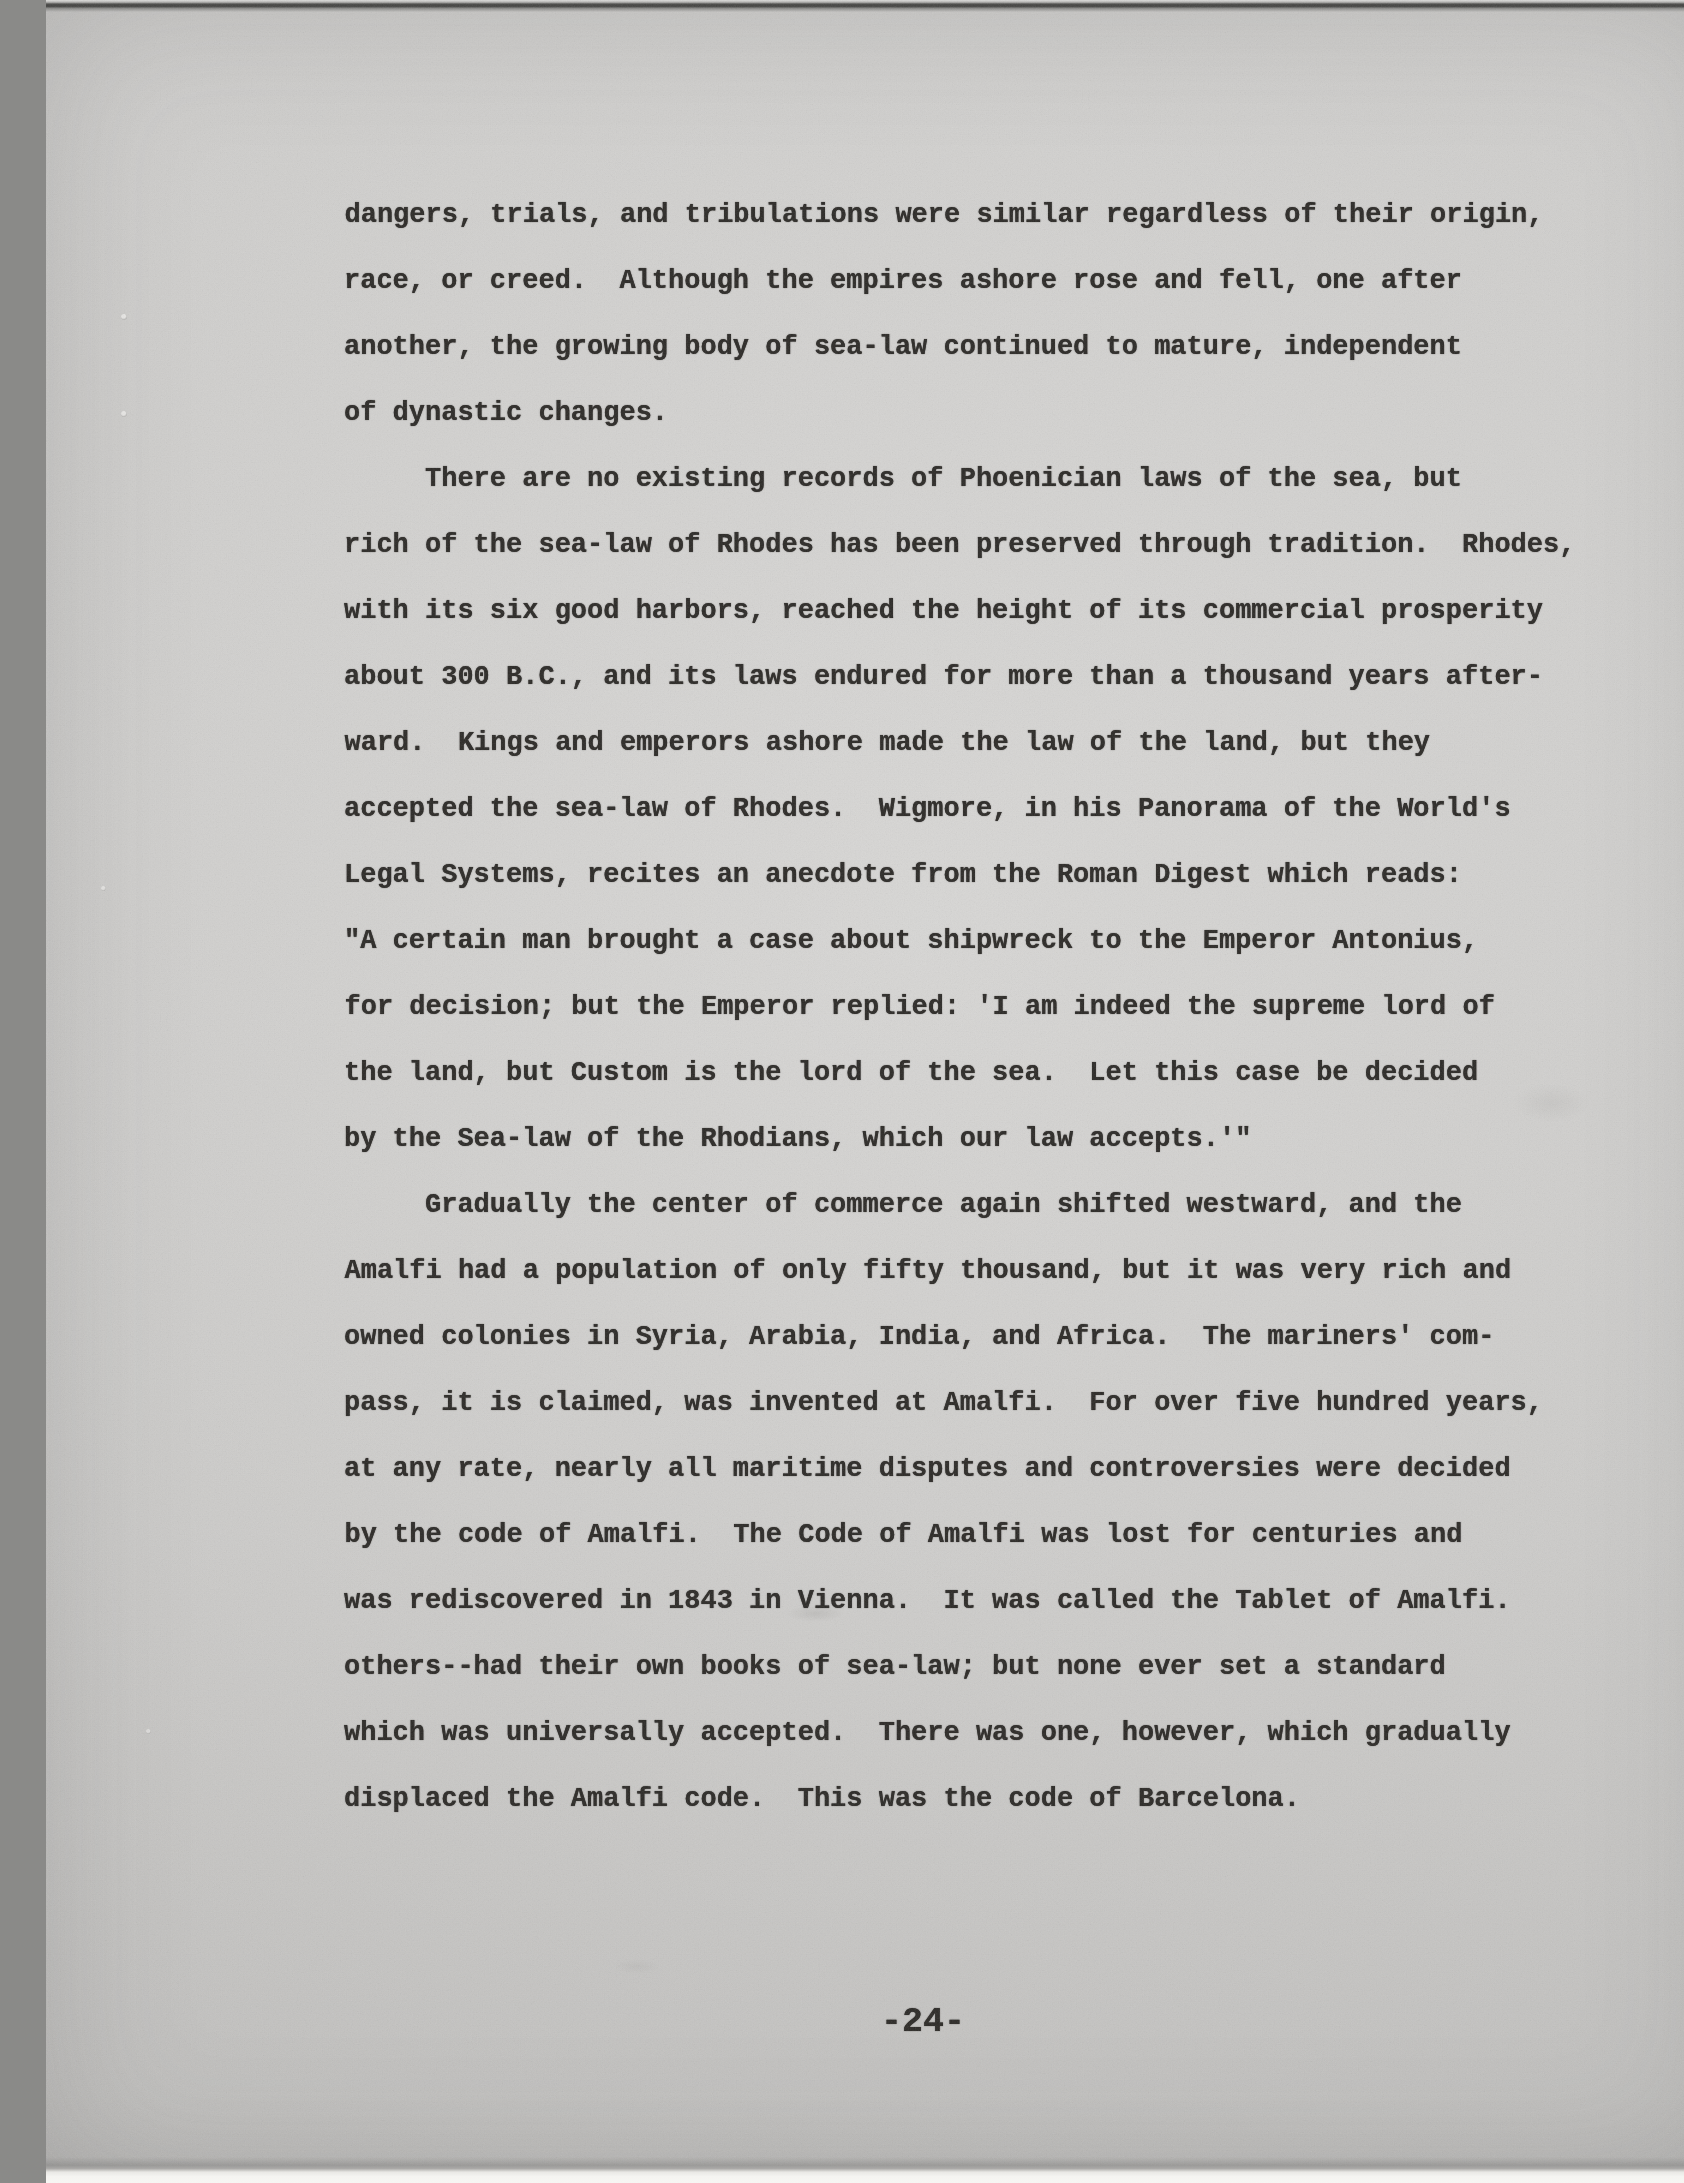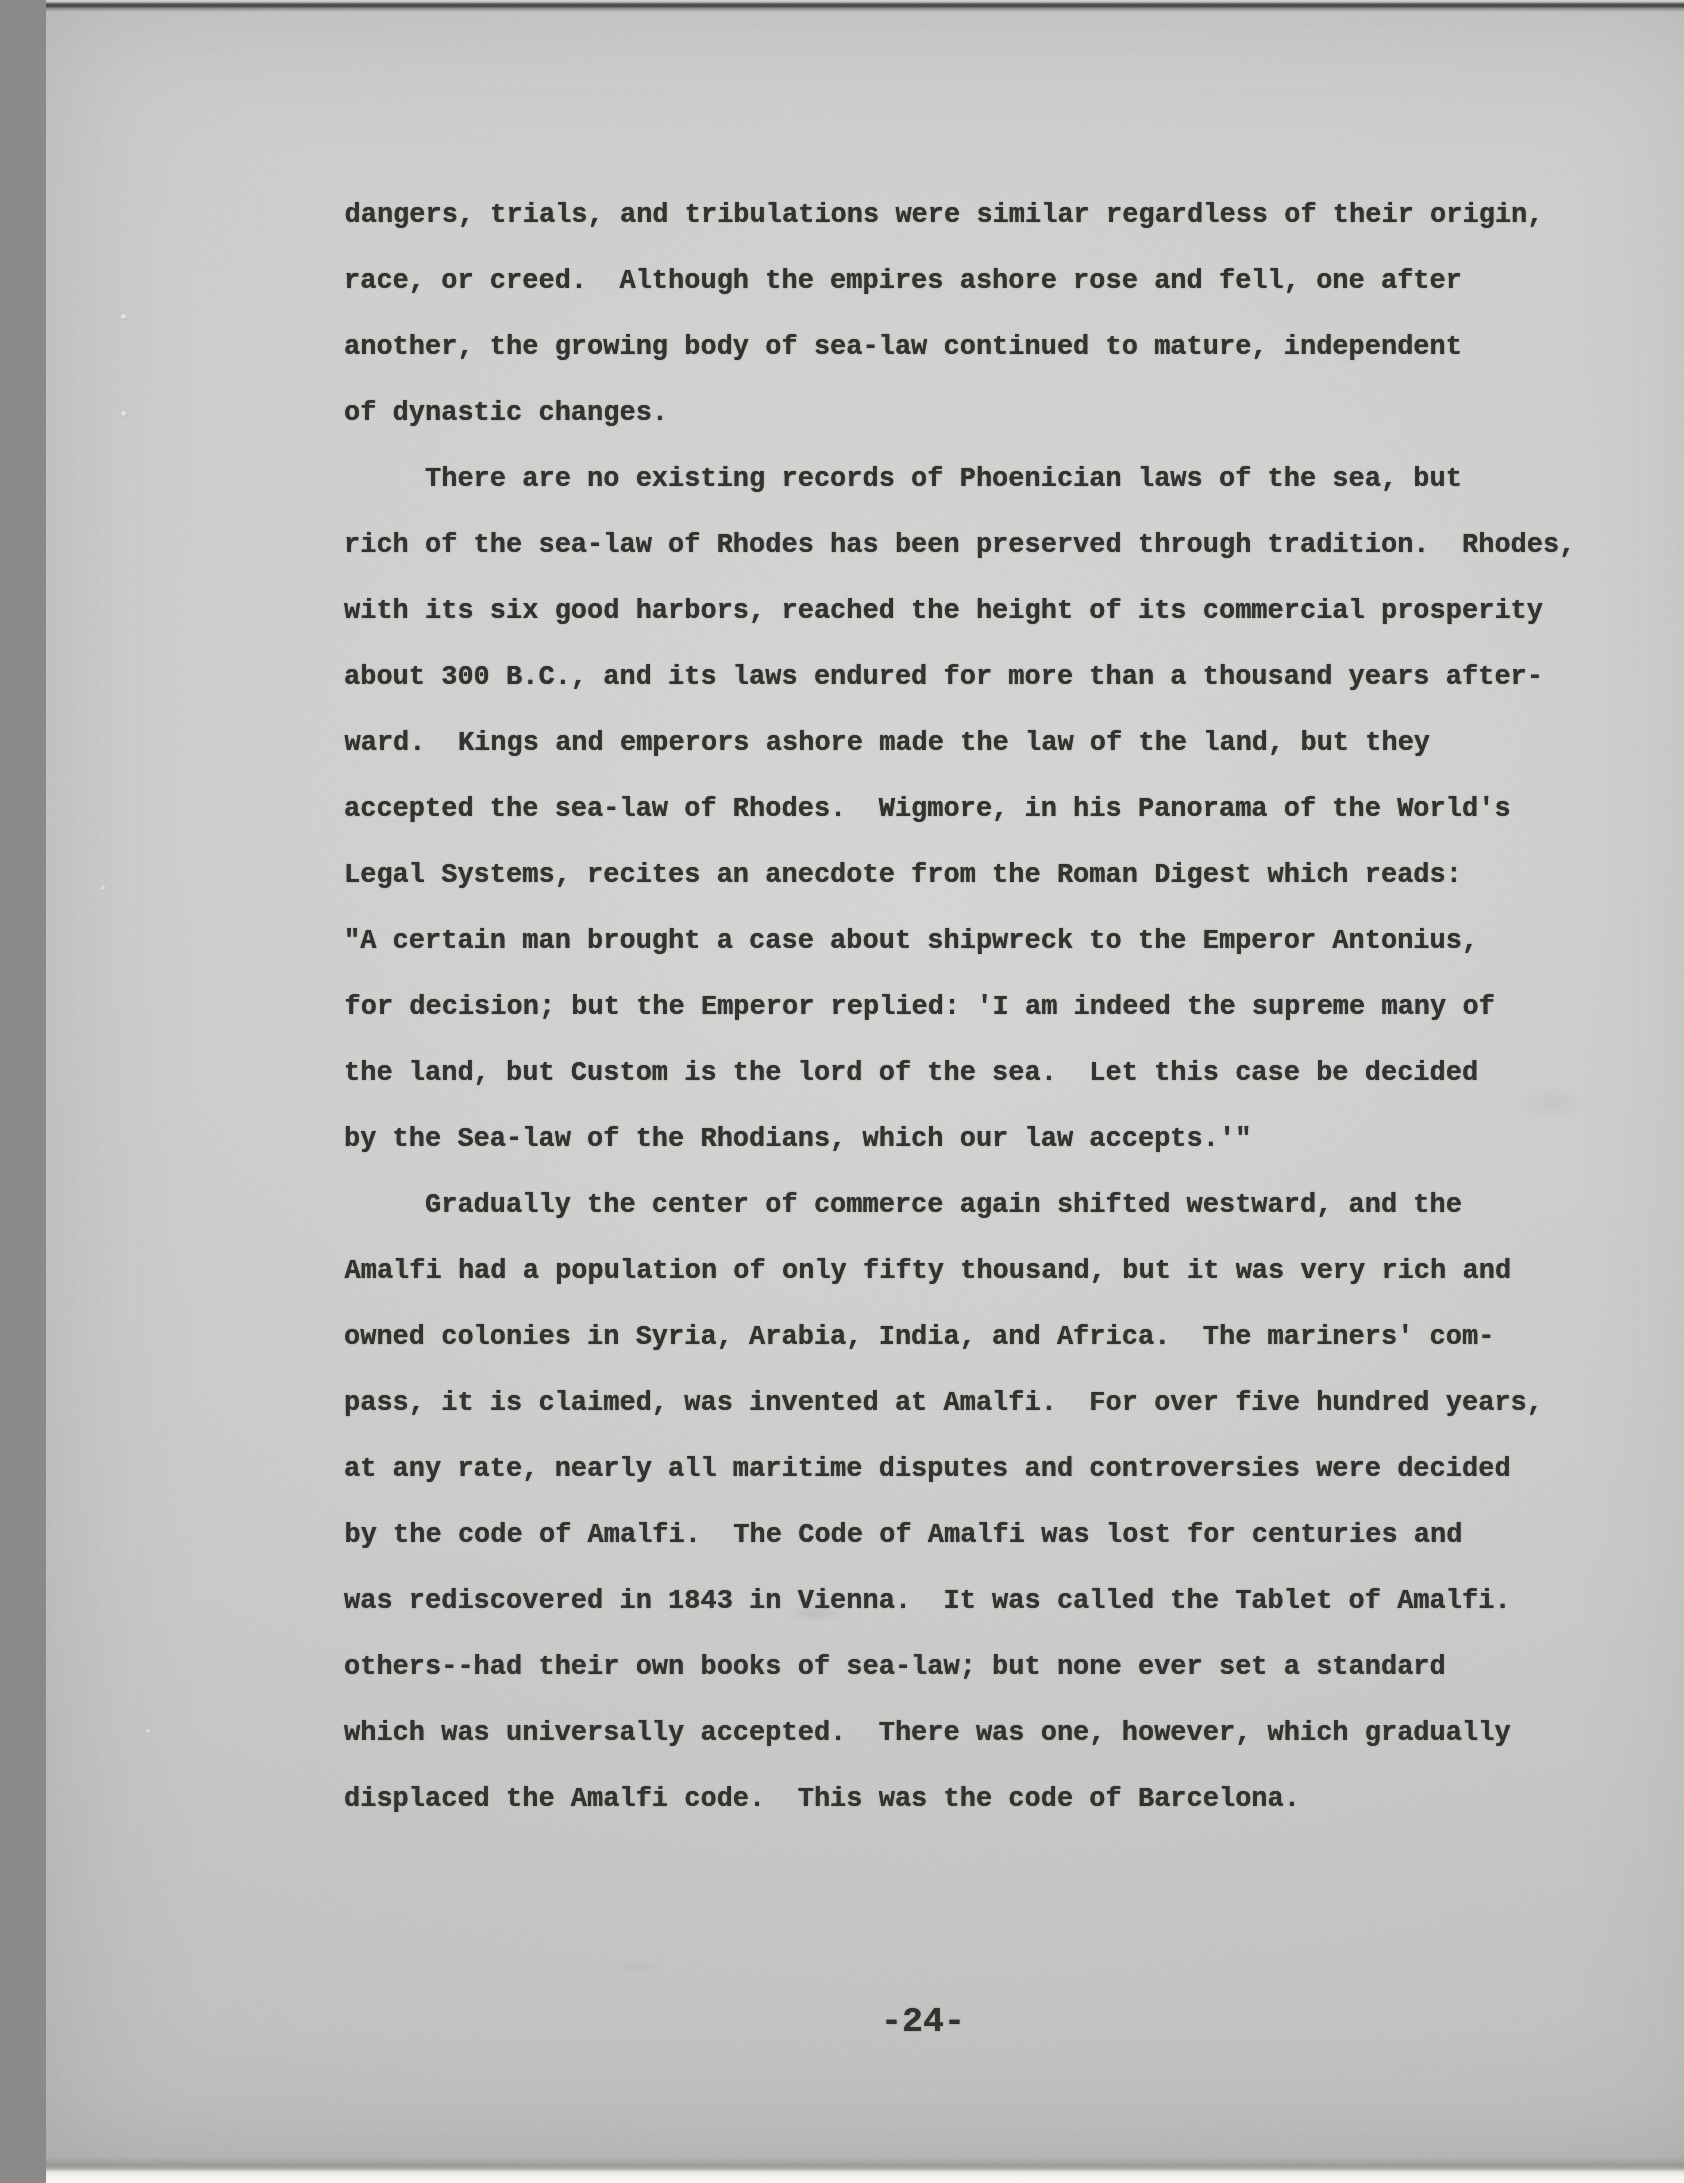--- a/index.html
+++ b/index.html
@@ -112,21 +112,21 @@
       <div class="line">another, the growing body of sea-law continued to mature, independent</div>
       <div class="line">of dynastic changes.</div>
       <div class="line">     There are no existing records of Phoenician laws of the sea, but</div>
       <div class="line">rich of the sea-law of Rhodes has been preserved through tradition.  Rhodes,</div>
       <div class="line">with its six good harbors, reached the height of its commercial prosperity</div>
       <div class="line">about 300 B.C., and its laws endured for more than a thousand years after-</div>
       <div class="line">ward.  Kings and emperors ashore made the law of the land, but they</div>
       <div class="line">accepted the sea-law of Rhodes.  Wigmore, in his Panorama of the World's</div>
       <div class="line">Legal Systems, recites an anecdote from the Roman Digest which reads:</div>
       <div class="line">"A certain man brought a case about shipwreck to the Emperor Antonius,</div>
-      <div class="line">for decision; but the Emperor replied: 'I am indeed the supreme many of</div>
+      <div class="line">for decision; but the Emperor replied: 'I am indeed the supreme lord of</div>
       <div class="line">the land, but Custom is the lord of the sea.  Let this case be decided</div>
       <div class="line">by the Sea-law of the Rhodians, which our law accepts.'"</div>
       <div class="line">     Gradually the center of commerce again shifted westward, and the</div>
       <div class="line">Amalfi had a population of only fifty thousand, but it was very rich and</div>
       <div class="line">owned colonies in Syria, Arabia, India, and Africa.  The mariners' com-</div>
       <div class="line">pass, it is claimed, was invented at Amalfi.  For over five hundred years,</div>
       <div class="line">at any rate, nearly all maritime disputes and controversies were decided</div>
       <div class="line">by the code of Amalfi.  The Code of Amalfi was lost for centuries and</div>
       <div class="line">was rediscovered in 1843 in Vienna.  It was called the Tablet of Amalfi.</div>
       <div class="line">others--had their own books of sea-law; but none ever set a standard</div>

